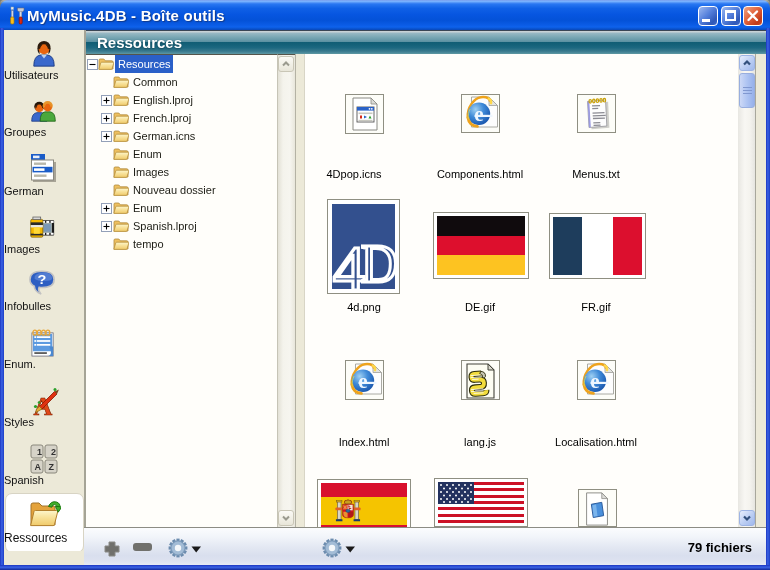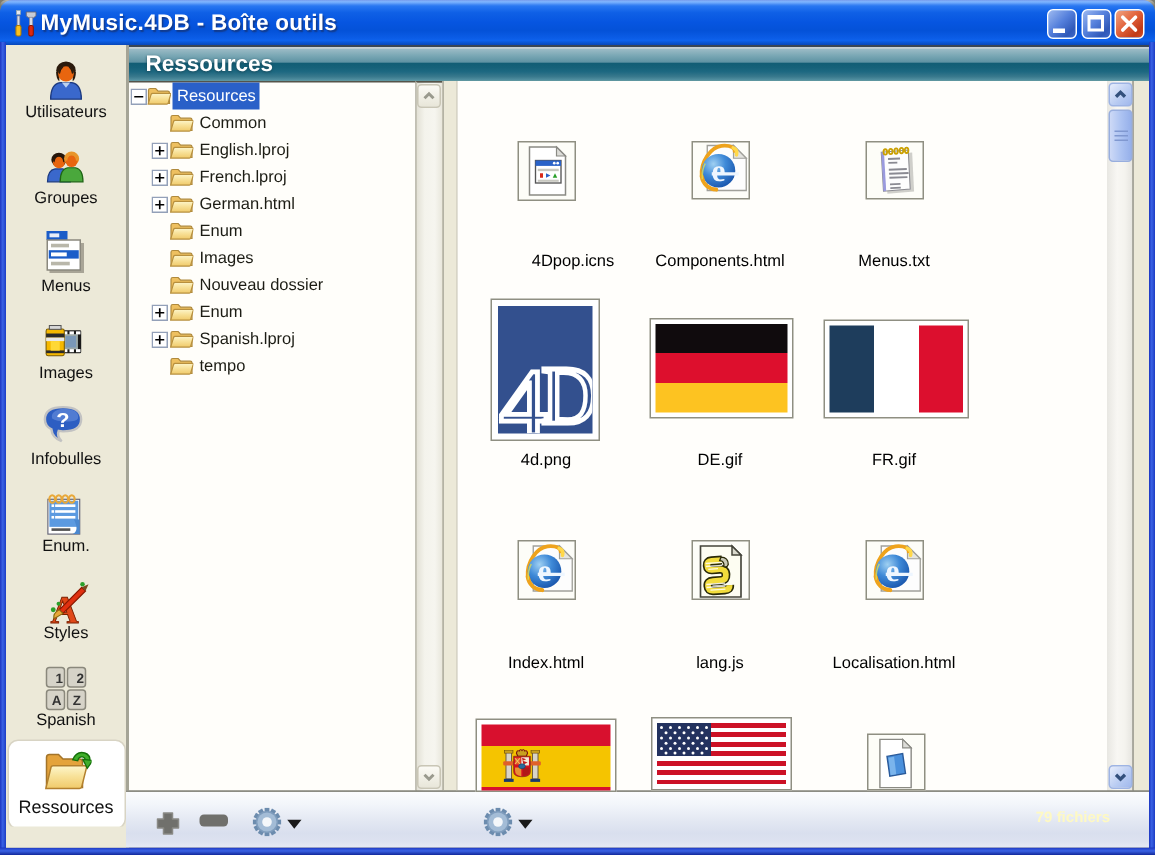--- a/index.html
+++ b/index.html
@@ -7,21 +7,21 @@
 .abs{position:absolute}
 #titlebar{left:0;top:0;width:770px;height:30px;border-radius:8px 8px 0 0;
 background:linear-gradient(180deg,#0b4ede 0%,#4695ff 4%,#2e7cf4 10%,#0f60e6 28%,#0655e0 50%,#0452d8 68%,#0b5ce6 84%,#0e62ec 90%,#0950c8 97%,#0846bb 100%);}
 #titlebar:before{content:"";position:absolute;left:0;top:0;width:770px;height:4px;border-radius:8px 8px 0 0;background:linear-gradient(180deg,rgba(255,255,255,.45),rgba(255,255,255,0));}
 .ttl{position:absolute;left:27px;top:7px;font-size:15px;font-weight:bold;color:#fff;text-shadow:1px 1px 1px #123a8a;letter-spacing:.2px}
 .tbtn{position:absolute;top:6px;width:20px;height:20px;border-radius:4px;border:1px solid #fff;box-sizing:border-box}
 #bmin,#bmax{background:linear-gradient(135deg,#9db9f0 0%,#5580dc 45%,#2f58b8 80%,#3e68c8 100%)}
 #bclose{background:linear-gradient(135deg,#f0a584 0%,#e2633c 45%,#c23a18 80%,#d04f28 100%)}
 .wborder{background:linear-gradient(90deg,#1c35c0,#3a62e4 45%,#1c3cc4)}
 #sidebar{left:4px;top:30px;width:80px;height:535px;background:#ece9d8}
-.sit{position:absolute;left:4px;width:80px;text-align:center;font-size:11px;color:#111}
+.sit{position:absolute;left:4px;width:80px;font-size:11px;color:#111}
 #selbox{left:5px;top:493px;width:77px;height:58px;background:#fff;border:1px solid #d8d4c4;border-radius:7px}
 #tealbar{left:86px;top:30px;width:680px;height:24px;background:linear-gradient(180deg,#3a4654 0%,#3a4654 5%,#c8d2d6 6%,#c8d2d6 9%,#9abac5 12%,#79a7b4 30%,#5e92a3 48%,#115d75 50%,#156179 62%,#1d6881 74%,#39798d 88%,#4f8d9e 96%,#63999f 100%)}
 #tealbar .t{position:absolute;left:11px;top:4px;font-size:15px;font-weight:bold;color:#fff;text-shadow:0 1px 2px #1a4a5a}
 #treepane{left:86px;top:54px;width:191px;height:473px;background:#fffefa;border-top:1px solid #55544a;box-sizing:border-box}
 #treescroll{left:277px;top:54px;width:18px;height:473px;background:linear-gradient(90deg,#e3e1d6,#f4f3ec 30%,#f6f5ef 70%,#e8e6db);border-left:1px solid #c6c4b6;border-top:1px solid #55544a;box-sizing:border-box}
 .pbtn{position:absolute;width:16px;height:16px;border-radius:3px;background:linear-gradient(180deg,#fbfaf5,#e8e6d9);border:1px solid #c9c6b6;box-sizing:border-box}
 #midstrip{left:295px;top:54px;width:10px;height:473px;background:#ece9d8;border-left:1px solid #b4b2a4;border-right:1px solid #d8d5c6;box-sizing:border-box}
 #filepane{left:305px;top:54px;width:433px;height:473px;background:#fffefb}
 #filescroll{left:738px;top:54px;width:18px;height:473px;background:linear-gradient(90deg,#e8e7e2,#f8f7f3 40%,#f4f3ee 70%,#e6e5e0);border-right:1px solid #a8a79c;box-sizing:border-box}
 #rightstrip{left:756px;top:54px;width:10px;height:473px;background:#ece9d8}
@@ -121,21 +121,21 @@
 <div class="abs" style="left:322px;top:538px">
     <svg width="20" height="20" viewBox="0 0 20 20">
       <use href="#gearico"></use>
     </svg>
   </div>
 <div class="abs" style="left:345px;top:546px">
     <svg width="11" height="7">
       <path d="M0.5 0.5 L10 0.5 L5.2 6.5 Z" fill="#1a1a1a"></path>
     </svg>
   </div>
-<div class="abs" style="left:588px;top:540px;width:152px;text-align:right;font-size:10px;font-weight:bold;color:#fef9c3">79 fichiers</div>
+<div class="abs" style="left:600px;top:540px;width:152px;text-align:right;font-size:13px;font-weight:bold;color:#000000">79 fichiers</div>
 
 <svg width="0" height="0" style="position:absolute">
 <defs>
 <linearGradient id="fg" x1="0" y1="0" x2="0" y2="1">
 <stop offset="0" stop-color="#fdf6cc"></stop>
         <stop offset=".45" stop-color="#f8e29a"></stop>
         <stop offset="1" stop-color="#f0ca6a"></stop>
 </linearGradient>
 <g id="fold16">
 <path d="M1 3.2 Q1 2 2.2 2 L5.8 2 L7.4 3.8 L13.8 3.8 Q15 3.8 15 5 L15 12 L1 12 Z" fill="#eec060" stroke="#b08a3c" stroke-width=".8"></path>
@@ -219,21 +219,21 @@
 <div class="abs" style="left:101px;top:131px">
       <svg width="11" height="11">
         <use href="#exboxp"></use>
       </svg>
     </div>
 <div class="abs" style="left:113px;top:129px">
       <svg width="16" height="14">
         <use href="#fold16"></use>
       </svg>
     </div>
-<div class="trow" style="left:133px;top:127px">German.html</div>
+<div class="trow" style="left:133px;top:127px">German.icns</div>
 
 <div class="abs" style="left:113px;top:147px">
       <svg width="16" height="14">
         <use href="#fold16"></use>
       </svg>
     </div>
 <div class="trow" style="left:133px;top:145px">Enum</div>
 
 <div class="abs" style="left:113px;top:165px">
       <svg width="16" height="14">
@@ -318,21 +318,21 @@
 <rect x="3" y="9" width="23" height="20" fill="#a8a496"></rect>
 <rect x="1" y="1" width="14" height="6" fill="#1a5cc8"></rect>
 <rect x="3" y="2.6" width="6.5" height="2.6" fill="#e8eef8"></rect>
 <rect x="1.5" y="7" width="22" height="20" fill="#fff" stroke="#8a887e" stroke-width="1"></rect>
 <rect x="4" y="9.5" width="12" height="2.4" fill="#b9b7aa"></rect>
 <rect x="2.5" y="13.8" width="20" height="5.6" fill="#1a5cc8"></rect>
 <rect x="4" y="15.3" width="10.5" height="2.6" fill="#fff"></rect>
 <rect x="4" y="21.5" width="12.5" height="2.4" fill="#b9b7aa"></rect>
 </svg>
     </div>
-<div class="sit" style="top:185px">Menus</div>
+<div class="sit" style="top:185px">German</div>
 
 <div class="abs" style="left:29px;top:216px">
       <svg width="26" height="22" viewBox="0 0 30 26" preserveAspectRatio="none">
 <rect x="13" y="5" width="16" height="18" rx="1" fill="#1a1a1a"></rect>
 <rect x="15.5" y="8" width="11" height="12" fill="#9aa8a8"></rect>
 <rect x="17" y="9.5" width="8" height="9" fill="#7a98b8"></rect>
 <rect x="15" y="5.8" width="3.4" height="2.4" fill="#fff"></rect>
         <rect x="20" y="5.8" width="3.4" height="2.4" fill="#fff"></rect>
         <rect x="25" y="5.8" width="3.4" height="2.4" fill="#fff"></rect>
 <rect x="15" y="19.8" width="3.4" height="2.4" fill="#fff"></rect>
@@ -473,21 +473,21 @@
 <rect x="15" y="11.3" width="8" height="1.3" transform="rotate(-2 15 11)"></rect>
 <rect x="15.2" y="14" width="6" height="1.2" transform="rotate(-2 15 14)"></rect>
 <rect x="15.5" y="18.5" width="12" height="1.3" transform="rotate(-2 15 18)"></rect>
 <rect x="15.7" y="21.2" width="13" height="1.3" transform="rotate(-2 15 21)"></rect>
 <rect x="15.9" y="23.9" width="12" height="1.3" transform="rotate(-2 15 23)"></rect>
 <rect x="16.3" y="28.3" width="7" height="1.2" transform="rotate(-2 16 28)"></rect>
 <rect x="16.5" y="30.8" width="7" height="1.2" transform="rotate(-2 16 30)"></rect>
 </g>
 </svg>
     </div>
-<div class="lab" style="left:332px;top:168px;width:100px">4Dpop.icns</div>
+<div class="lab" style="left:304px;top:168px;width:100px">4Dpop.icns</div>
 <div class="lab" style="left:430px;top:168px;width:100px">Components.html</div>
 <div class="lab" style="left:546px;top:168px;width:100px">Menus.txt</div>
 
 <div class="ibox" style="left:327px;top:199px;width:73px;height:95px;background:#fff"></div>
 <div class="abs" style="left:332px;top:204px;width:63px;height:85px;background:#33508e;overflow:hidden">
 <svg width="63" height="85" viewBox="0 0 63 85">
         <g font-family="Liberation Serif" fill="#33508e" stroke="#fff">
 <text x="1" y="86" font-size="64" stroke-width="3.2">4</text>
           <text x="29" y="78" font-size="55" stroke-width="3.2" transform="scale(.92,1)" transform-origin="29 78">D</text>
         </g>

